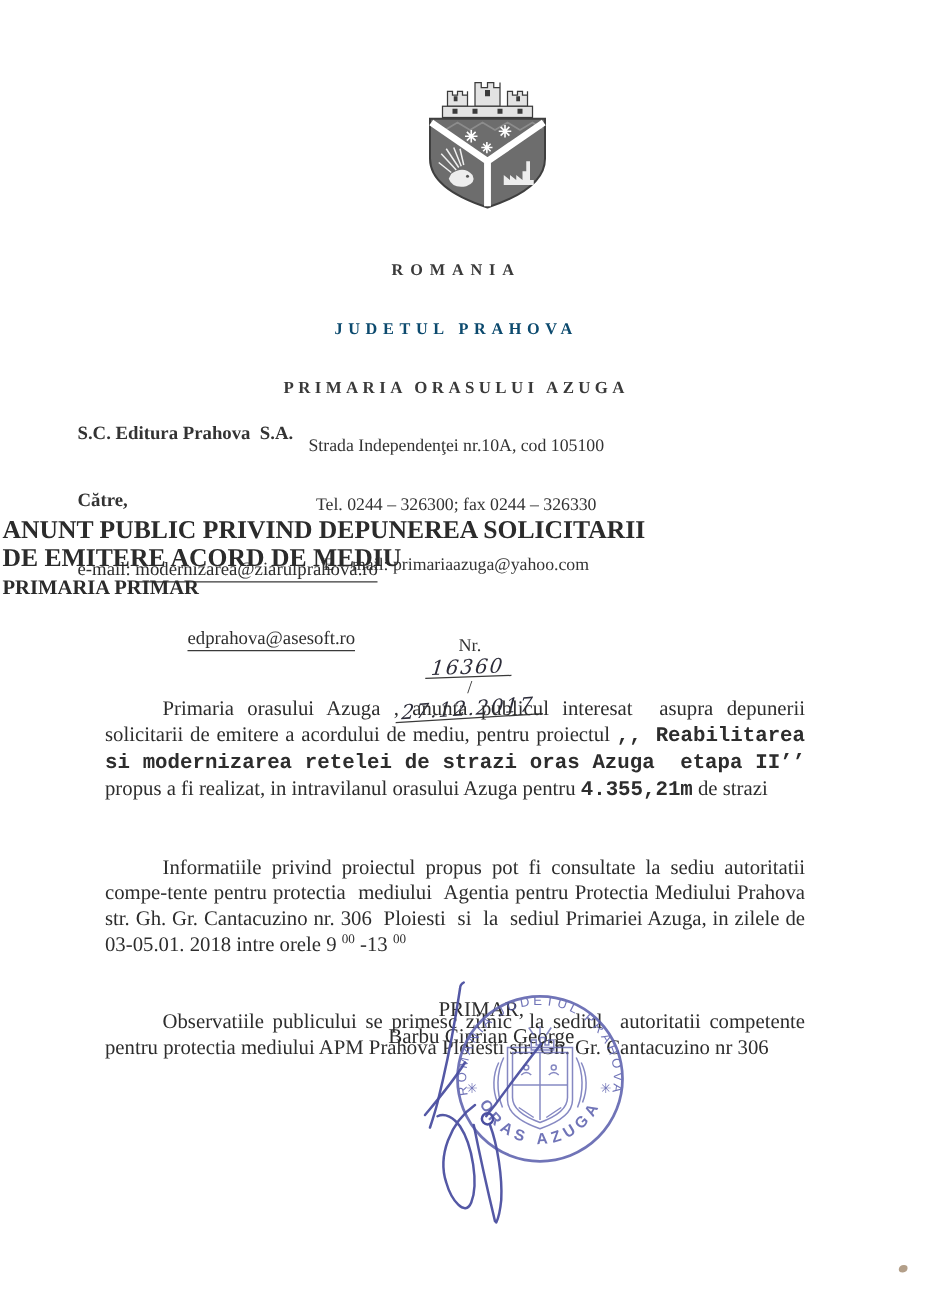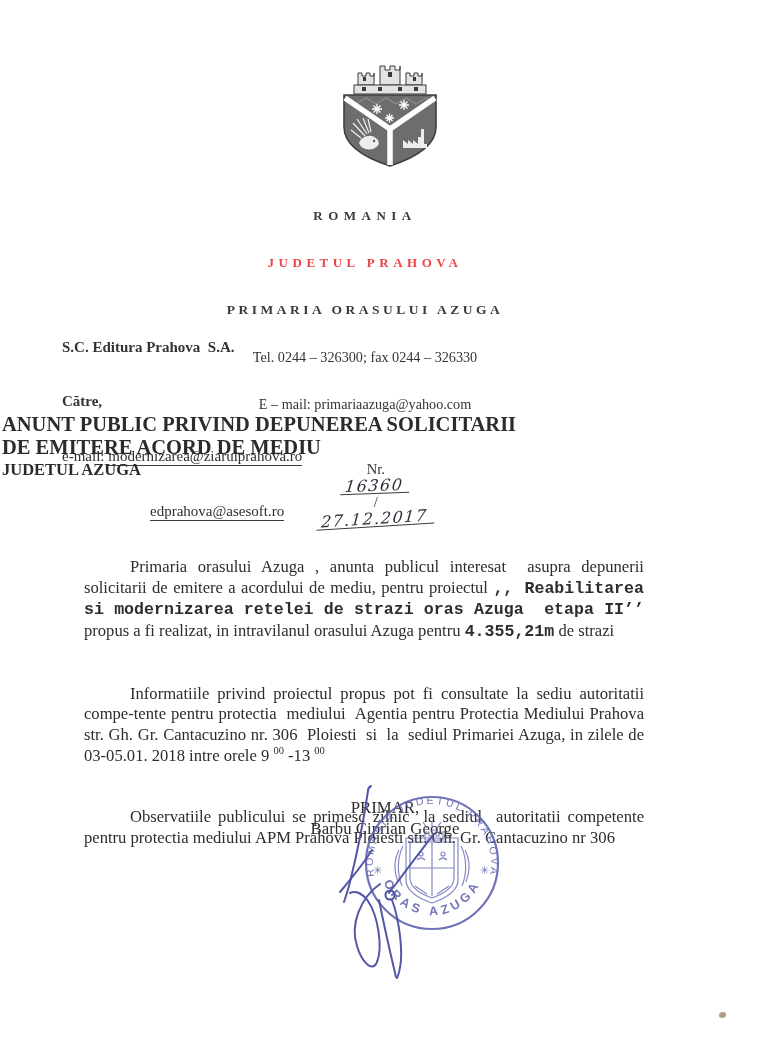--- a/index.html
+++ b/index.html
@@ -13,21 +13,21 @@
     overflow:hidden;
   }
   
   .crest{position:absolute;left:332px;top:62px;width:116px;height:110px;}
   
   .letterhead{
     position:absolute;left:130px;top:176px;width:470px;
     text-align:center;line-height:15.8px;white-space:pre-wrap;
   }
   .lh-b1{font-weight:bold;font-size:13px;letter-spacing:5.5px;color:#3a3a3a;}
-  .lh-b2{font-weight:bold;font-size:13px;letter-spacing:4.5px;color:#ef4444;}
+  .lh-b2{font-weight:bold;font-size:13px;letter-spacing:4.5px;color:#0c4a6e;}
   .lh-b3{font-weight:bold;font-size:13.5px;letter-spacing:3.5px;color:#3a3a3a;text-align:center;}
   .lh-r{font-size:14.2px;color:#333;}
   .nr-row{margin-top:2px;font-size:14.5px;color:#333;}
   .hand{
     display:inline-block;
     font-family:"DejaVu Serif", serif;
     font-style:italic;
     font-size:16px;
     color:#2d2d3a;
     letter-spacing:1.5px;
@@ -112,41 +112,42 @@
 
     <g>
       <path d="M71 85 V77 L76 81 V77 L81 81 V77 L86 81 V74 H89 V66 H92 V81 H95 V85 Z" fill="#ededed"></path>
     </g>
   </svg>
 
   <div class="letterhead">
     <div class="lh-b1">ROMANIA</div>
     <div class="lh-b2">JUDETUL PRAHOVA</div>
     <div class="lh-b3">PRIMARIA ORASULUI AZUGA</div>
+    <div class="lh-r">Strada Independenţei nr.10A, cod 105100</div>
     <div class="lh-r">Tel. 0244 – 326300; fax 0244 – 326330</div>
     <div class="lh-r">E – mail: primariaazuga@yahoo.com</div>
     <div class="nr-row">
       <span>Nr.</span>
       <span class="hand">16360</span>
       <span>/</span>
       <span class="hand date">27.12.2017</span>
     </div>
   </div>
 
   <div class="recipient">
     <div class="bold">S.C. Editura Prahova  S.A.</div>
     <div class="bold">Către,</div>
     <div><span>e-mail: </span><span class="ulink">modernizarea@ziarulprahova.ro</span></div>
     <div><span class="ulink email2">edprahova@asesoft.ro</span></div>
   </div>
 
   <div class="title-block">
     <div class="title-line">ANUNT PUBLIC PRIVIND DEPUNEREA SOLICITARII</div>
     <div class="title-line">DE EMITERE ACORD DE MEDIU</div>
-    <div class="title-sub">JUDETUL AZUGA</div>
+    <div class="title-sub">PRIMARIA PRIMAR</div>
   </div>
 
   <div class="body-text">
     <p><span>Primaria orasului Azuga , anunta publicul interesat  asupra depunerii solicitarii de emitere a acordului de mediu, pentru proiectul </span><b>,, Reabilitarea si modernizarea retelei de strazi oras Azuga  etapa II’’</b><span>  propus a fi realizat, in intravilanul orasului Azuga pentru </span><b>4.355,21m</b><span> de strazi</span></p>
     <p><span>Informatiile privind proiectul propus pot fi consultate la sediu autoritatii compe-tente pentru protectia  mediului  Agentia pentru Protectia Mediului Prahova  str. Gh. Gr. Cantacuzino nr. 306  Ploiesti  si  la  sediul Primariei Azuga, in zilele de 03-05.01. 2018 intre orele 9 </span><sup>00</sup><span> -13 </span><sup>00</sup></p>
     <p><span>Observatiile publicului se primesc zilnic  la sediul  autoritatii competente pentru protectia mediului APM Prahova Ploiesti str. Gh. Gr. Cantacuzino nr 306</span></p>
   </div>
 
   <div class="sig-block">
     <div>PRIMAR,</div>

